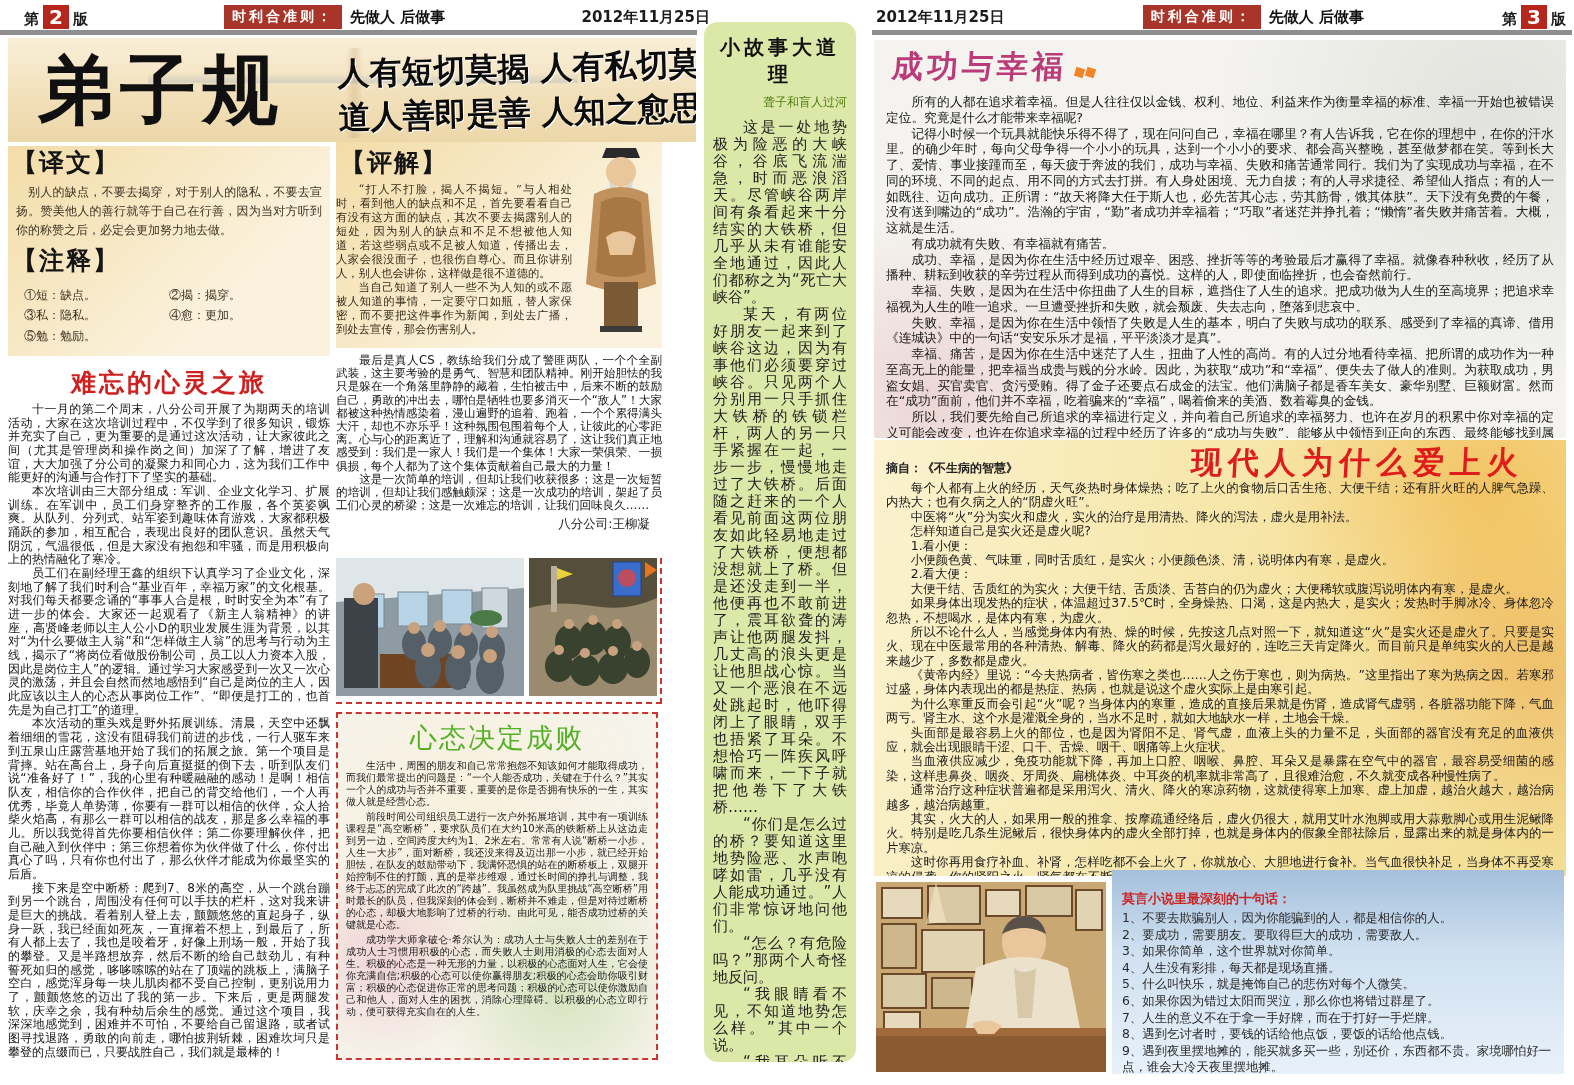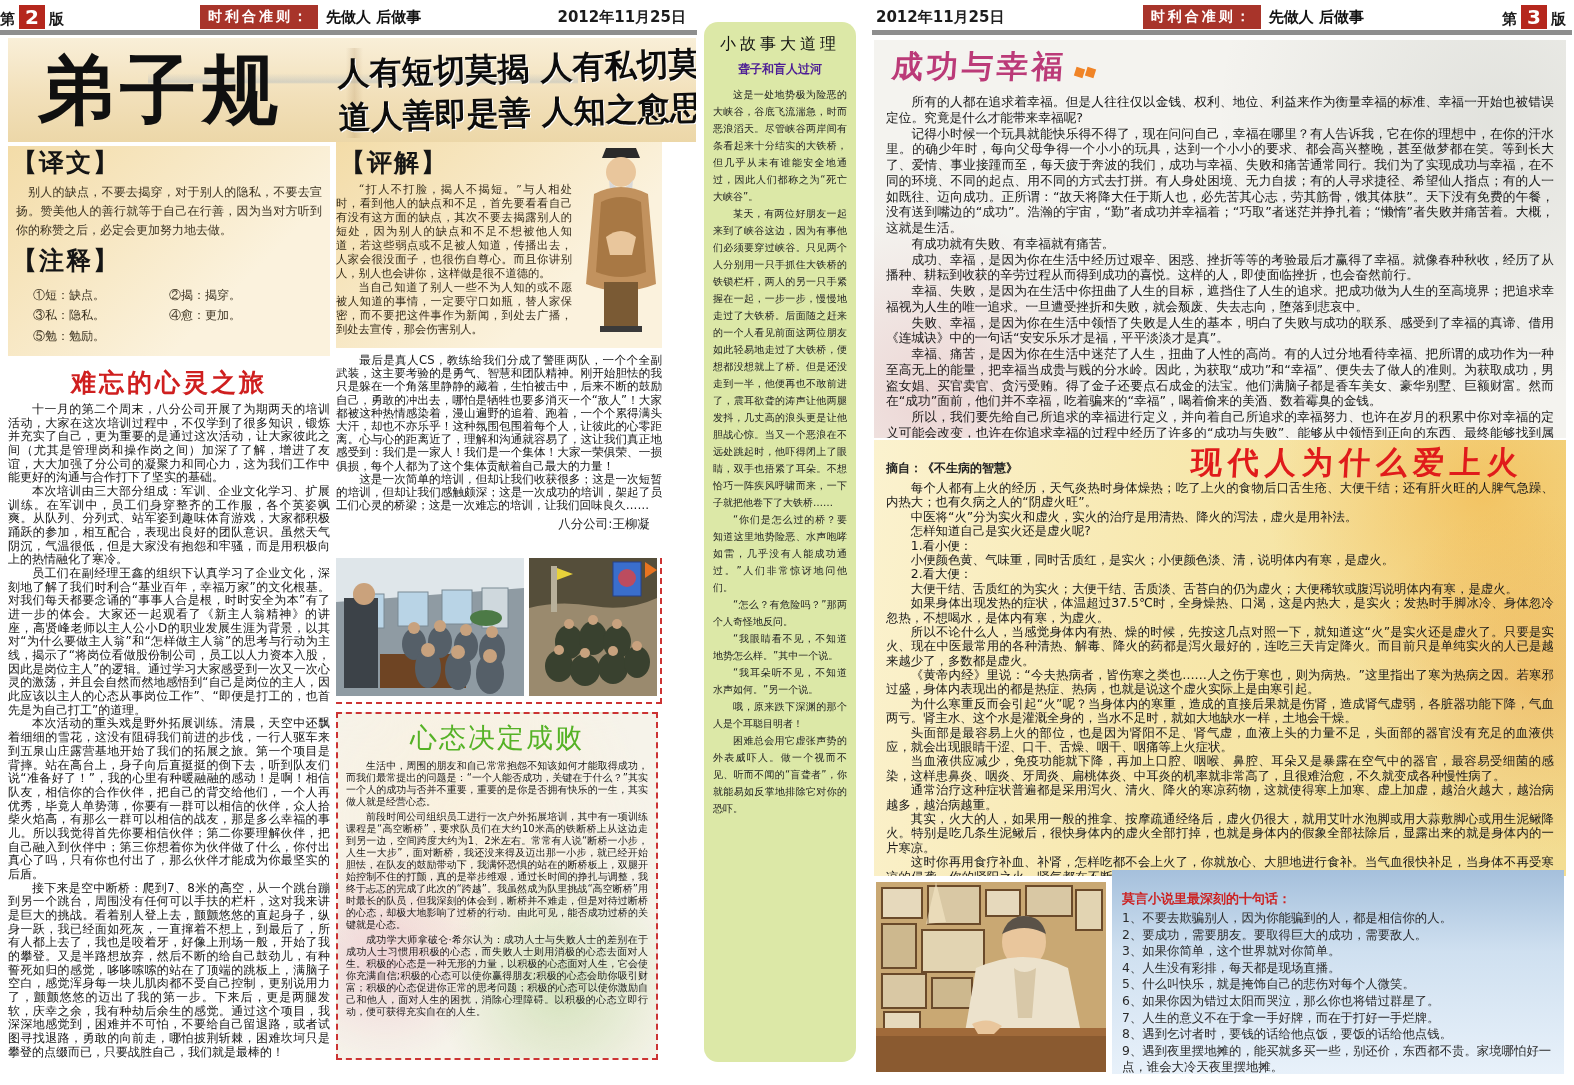--- a/index.html
+++ b/index.html
@@ -17,39 +17,39 @@
   .banner{position:absolute;left:8px;top:38px;width:688px;height:104px;background:linear-gradient(180deg,#f9efd8 0%,#f2e0ba 55%,#ecd7a8 100%);overflow:hidden;}
   .banner:before{content:"";position:absolute;left:140px;top:10px;width:430px;height:90px;background:
      linear-gradient(90deg,transparent 46%,rgba(150,110,60,.18) 48%,transparent 50%),
      linear-gradient(0deg,transparent 60%,rgba(120,150,190,.25) 62%,transparent 72%);}
   .banner-title{position:absolute;left:30px;top:6px;font-family:"DejaVu Serif",serif;font-weight:bold;font-size:76px;letter-spacing:6px;color:#101010;line-height:92px;}
   .banner-couplet{position:absolute;left:330px;top:8px;font-weight:bold;font-size:32px;line-height:44px;color:#0c0c0c;transform:rotate(-1.6deg);white-space:nowrap;text-shadow:1px 1px 0 #fff;}
   .cream{background:linear-gradient(135deg,#f3dca8 0%,#fbf2dd 70%);}
   .col{position:absolute;overflow:hidden;}
   .sect-head{font-family:"DejaVu Serif",serif;font-weight:bold;font-size:25px;color:#151515;margin:4px 0 4px 4px;letter-spacing:2px;}
   .classic{font-family:"DejaVu Serif",serif;font-size:12px;line-height:1.58;color:#3c3322;text-align:justify;margin:0;padding:0 8px;text-indent:1em;}
-  .notes{display:grid;grid-template-columns:1fr 1fr;padding:4px 25px;font-family:"DejaVu Serif",serif;font-size:12px;line-height:1.7;color:#3c3322;}
+  .notes{display:grid;grid-template-columns:1fr 1fr;padding:4px 16px;font-family:"DejaVu Serif",serif;font-size:12px;line-height:1.7;color:#3c3322;}
   .art1-title{font-family:"DejaVu Serif",serif;font-weight:bold;font-size:25px;color:#cf1f1f;text-align:center;margin:10px 0 4px 0;letter-spacing:3px;}
   .dense{font-size:12px;line-height:1.14;text-align:justify;text-indent:2em;margin:0;color:#141414;}
   .pingjie-p{font-family:"DejaVu Serif",serif;font-size:11.3px;line-height:1.24;text-align:justify;text-indent:2em;margin:0;color:#352c1b;}
   .confucius{float:right;width:86px;height:192px;margin:0 0 2px 4px;}
   .sig{text-align:right;font-size:12.5px;margin:4px 12px 0 0;color:#222;}
   .photos{position:absolute;left:336px;top:558px;width:326px;height:146px;display:flex;gap:5px;border-right:2px dashed #cc3333;border-bottom:2px dashed #cc3333;padding-bottom:4px;box-sizing:border-box;}
   .xintai{position:absolute;left:336px;top:712px;width:322px;height:348px;border:2px dashed #cc3333;box-sizing:border-box;background:
       radial-gradient(circle at 15% 70%,rgba(220,120,160,.25),transparent 30%),
       radial-gradient(circle at 70% 80%,rgba(140,190,90,.3),transparent 35%),
       radial-gradient(circle at 40% 30%,rgba(250,240,220,.9),transparent 60%),#f6f3ea;
       padding:6px 8px;overflow:hidden;}
   .xintai-title{font-family:"DejaVu Serif",serif;font-weight:normal;font-size:27px;color:#55b226;text-align:center;margin:0 0 4px 0;letter-spacing:2px;}
   .xintai p{font-size:10px;line-height:1.2;text-align:justify;text-indent:2em;margin:0 0 3px 0;color:#1a1a1a;}
   
   #story-col{left:704px;top:22px;width:152px;height:1040px;background:#dce8a7;border-radius:14px;padding:10px 9px;box-sizing:border-box;overflow:hidden;}
-  .story-title{font-size:16px;font-weight:normal;letter-spacing:4px;text-align:center;color:#111;margin:2px 0 6px 0;}
-  .story-sub{font-size:12px;font-weight:bold;color:#4c1d95;text-align:center;margin:0 0 8px 0;}
-  .story-p{font-size:10px;line-height:17px;text-align:justify;text-indent:2em;margin:0;color:#222;}
+  .story-title{font-size:20px;font-weight:bold;letter-spacing:4px;text-align:center;color:#111;margin:2px 0 6px 0;}
+  .story-sub{font-size:12px;font-weight:normal;color:#4d7c0f;text-align:right;margin:0 0 8px 0;}
+  .story-p{font-size:15px;line-height:17px;text-align:justify;text-indent:2em;margin:0;color:#222;}
   
   #right-page{left:866px;top:0;width:708px;height:1085px;}
   .sect1{position:absolute;left:8px;top:40px;width:692px;height:398px;background:
       radial-gradient(circle at 8% 90%,rgba(200,80,90,.18),transparent 25%),
       radial-gradient(circle at 90% 20%,rgba(120,130,120,.15),transparent 40%),#f4f3ef;
       padding:4px 12px;box-sizing:border-box;overflow:hidden;}
   .sect1-title{font-family:"DejaVu Serif",serif;font-weight:bold;font-size:31px;color:#bb3a78;letter-spacing:4px;margin:2px 0 6px 6px;display:inline-block;transform:skewX(-4deg);}
   .deco{display:inline-block;margin-left:6px;}
   .deco i{display:inline-block;width:9px;height:9px;background:#f08427;transform:rotate(18deg);margin-left:2px;}
   .sect1 p{font-size:12.7px;line-height:1.24;text-align:justify;text-indent:2em;margin:0;color:#181818;}
@@ -64,21 +64,21 @@
   .moyan-photo{position:absolute;left:10px;top:882px;width:230px;height:190px;}
   .moyan-box{position:absolute;left:246px;top:870px;width:452px;height:204px;background:linear-gradient(180deg,#a5c0dc 0%,#cfe0f0 40%,#e8f1fa 100%);padding:20px 10px;box-sizing:border-box;overflow:hidden;}
   .moyan-title{font-size:13px;font-weight:bold;color:#cc2222;margin:0 0 2px 0;}
   .moyan-item{font-size:12.4px;line-height:16.6px;color:#2a2a2a;}
   svg{display:block;}
 </style>
 </head>
 <body>
 
 <div id="left-page" class="abs">
-  <div class="pg-header" style="left:0;width:686px;">
+  <div class="pg-header" style="left:24px;width:686px;">
     <span>
       <span>第</span><span class="badge-red">2</span><span>版</span>
     </span>
     <span class="motto">
       <span class="motto-box">时利合准则：</span>
       <span class="motto-text">先做人 后做事</span>
     </span>
     <span>2012年11月25日</span>
   </div>
   <div class="rule" style="left:0;top:30px;width:697px;"></div>

